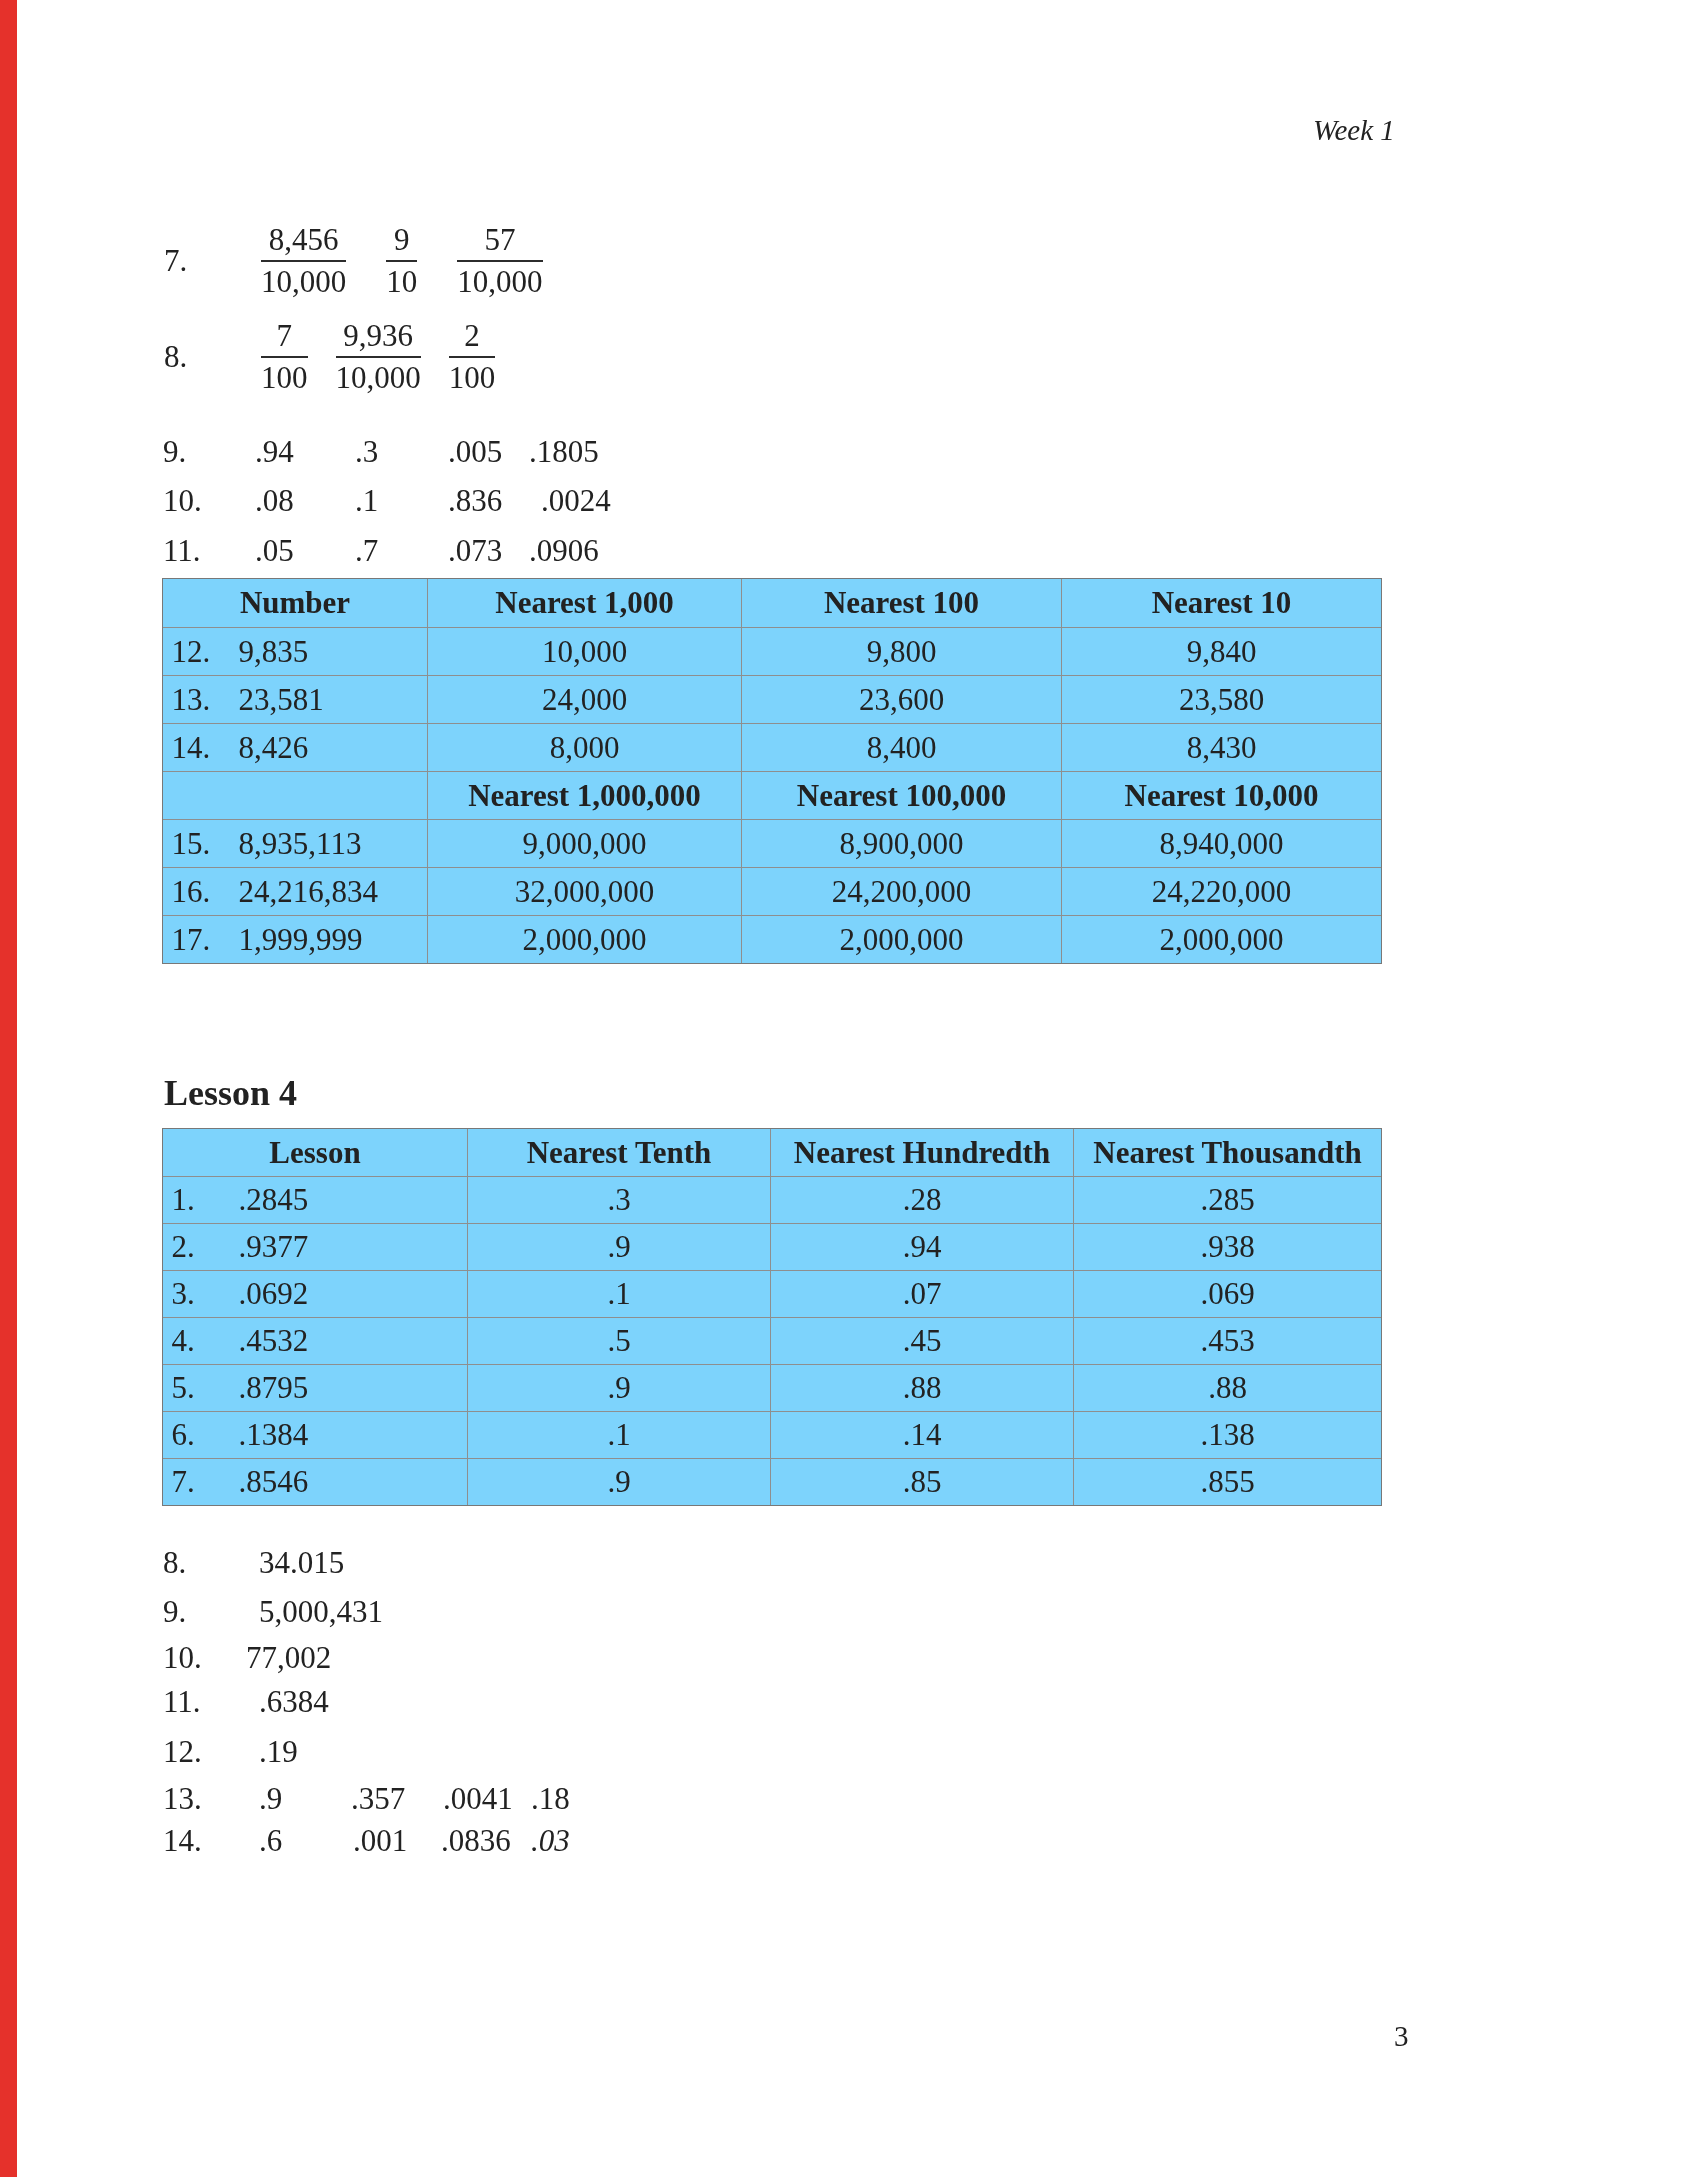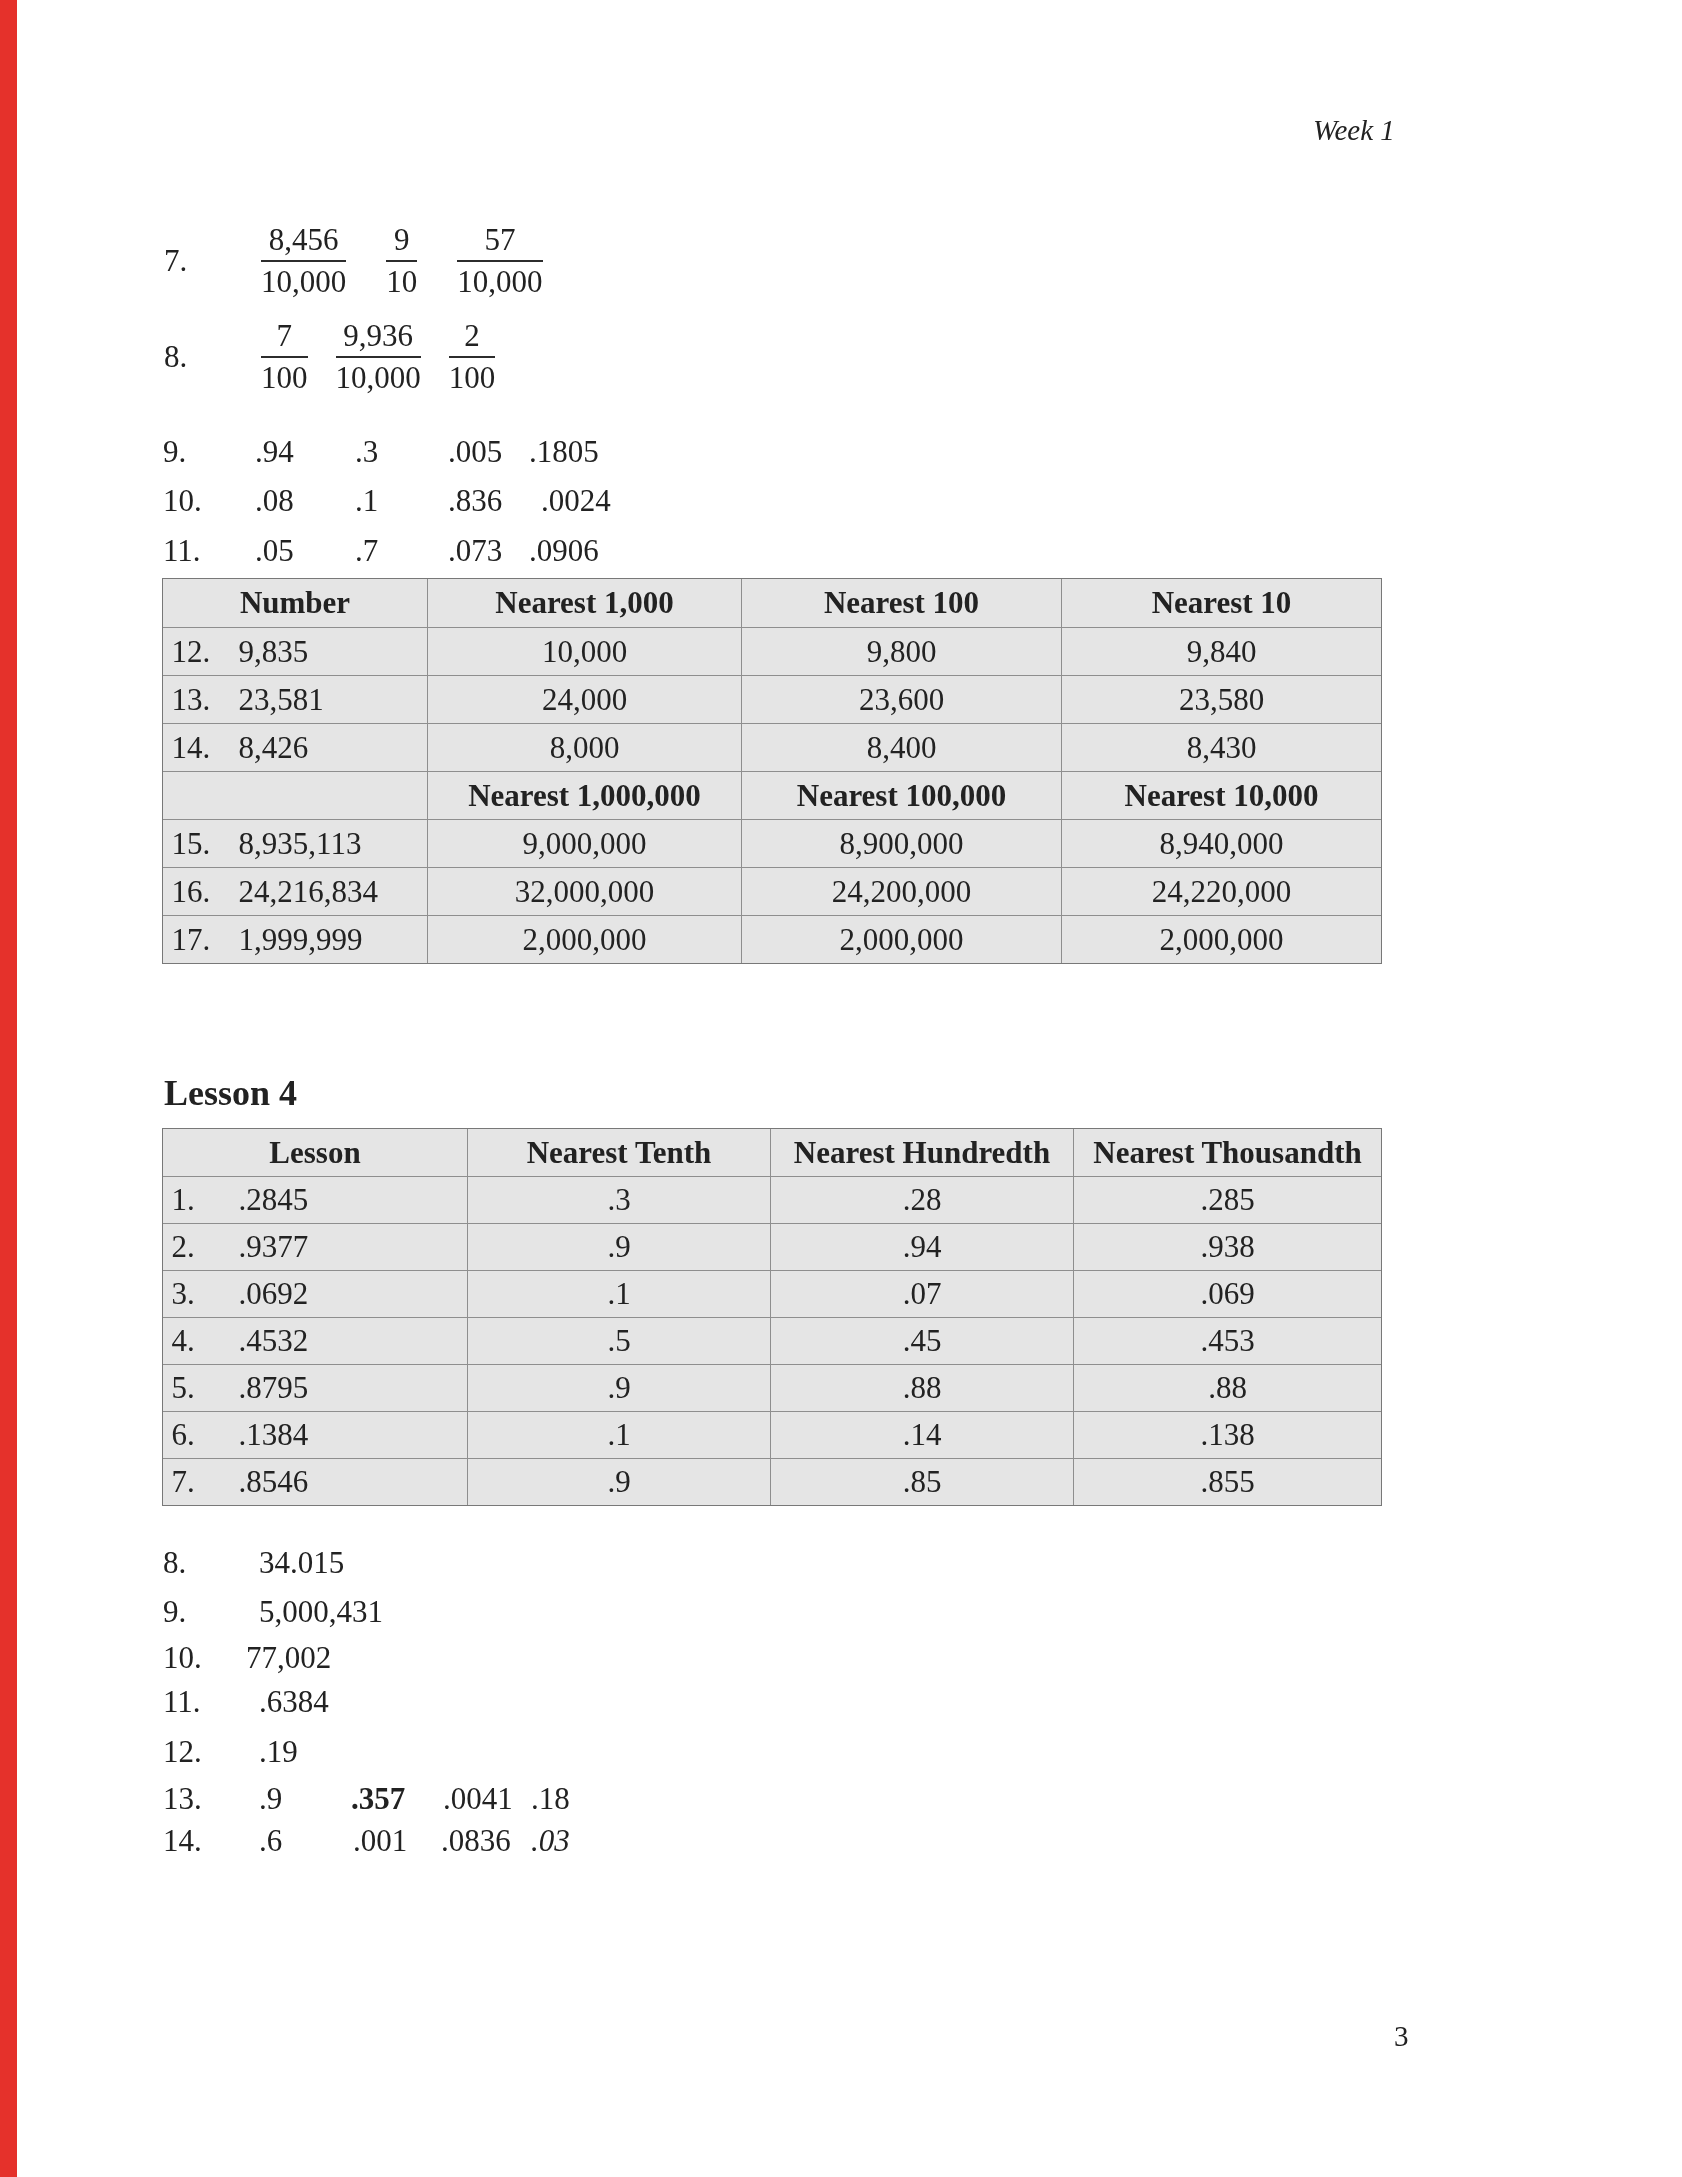--- a/index.html
+++ b/index.html
@@ -18,21 +18,21 @@
   .g46 .stack{margin-right:40px;}
   .g32 .stack{margin-right:28px;}
   .num{display:block;padding:0 5.2px 1.7px 5.2px;border-bottom:2.6px solid #2c2c2c;}
   .den{display:block;padding-top:2.6px;}
 
   
   .lrow{position:absolute;left:0;top:0;width:1683px;height:38px;font-size:31px;}
   .lrow span{position:absolute;white-space:nowrap;}
 
   
-  .t{position:absolute;left:162px;width:1218px;display:grid;border:1.7px solid #787878;font-size:31px;background:#e5e5e5;}
+  .t{position:absolute;left:162px;width:1218px;display:grid;border:1.7px solid #787878;font-size:31px;background:#7dd3fc;}
   .t1{top:578px;grid-template-columns:264px 314px 320px 320px;grid-auto-rows:48px;}
   .t2{top:1128px;grid-template-columns:304px 303px 303px 308px;grid-auto-rows:47px;}
   .cell{display:flex;align-items:center;justify-content:center;border-left:0.9px solid #8e8e8e;border-top:0.9px solid #8e8e8e;white-space:nowrap;overflow:hidden;}
   .t > .cell:nth-child(4n+1){border-left:none;}
   .t > .cell:nth-child(-n+4){border-top:none;}
   .hd{font-weight:bold;}
   .fc{justify-content:flex-start;padding-left:8.6px;}
   .rn{display:inline-block;width:67px;}
   .title{position:absolute;left:164px;top:1072px;font-size:36px;font-weight:bold;}
 </style>
@@ -240,21 +240,21 @@
     <span style="left:163px;">11.</span>
     <span style="left:259px;">.6384</span>
   </div>
   <div class="lrow" style="top:1734px;">
     <span style="left:163px;">12.</span>
     <span style="left:259px;">.19</span>
   </div>
   <div class="lrow" style="top:1781px;">
     <span style="left:163px;">13.</span>
     <span style="left:259px;">.9</span>
-    <span style="left:351px;font-weight:bold;">.357</span>
+    <span style="left:351px;">.357</span>
     <span style="left:443px;">.0041</span>
     <span style="left:531px;">.18</span>
   </div>
   <div class="lrow" style="top:1823px;">
     <span style="left:163px;">14.</span>
     <span style="left:259px;">.6</span>
     <span style="left:353px;">.001</span>
     <span style="left:441px;">.0836</span>
     <span style="left:531px;font-style:italic;">.03</span>
   </div>

